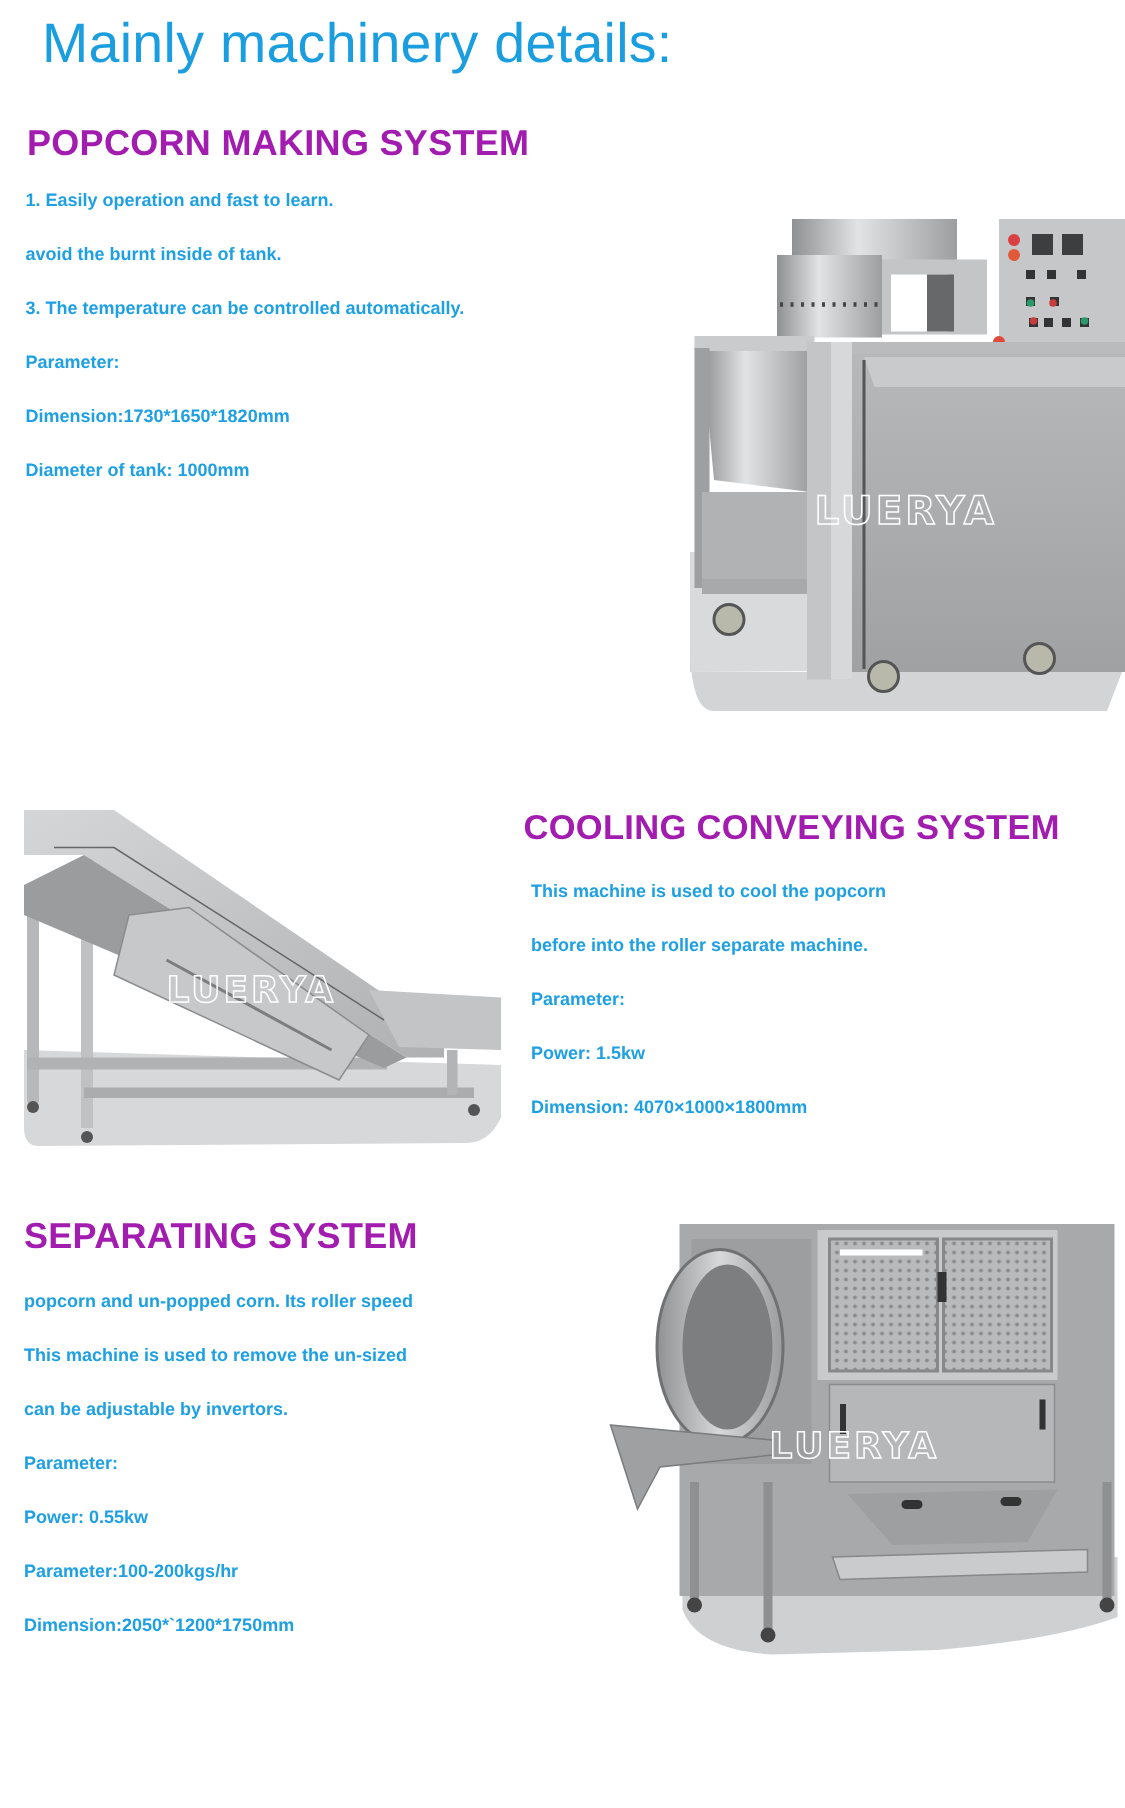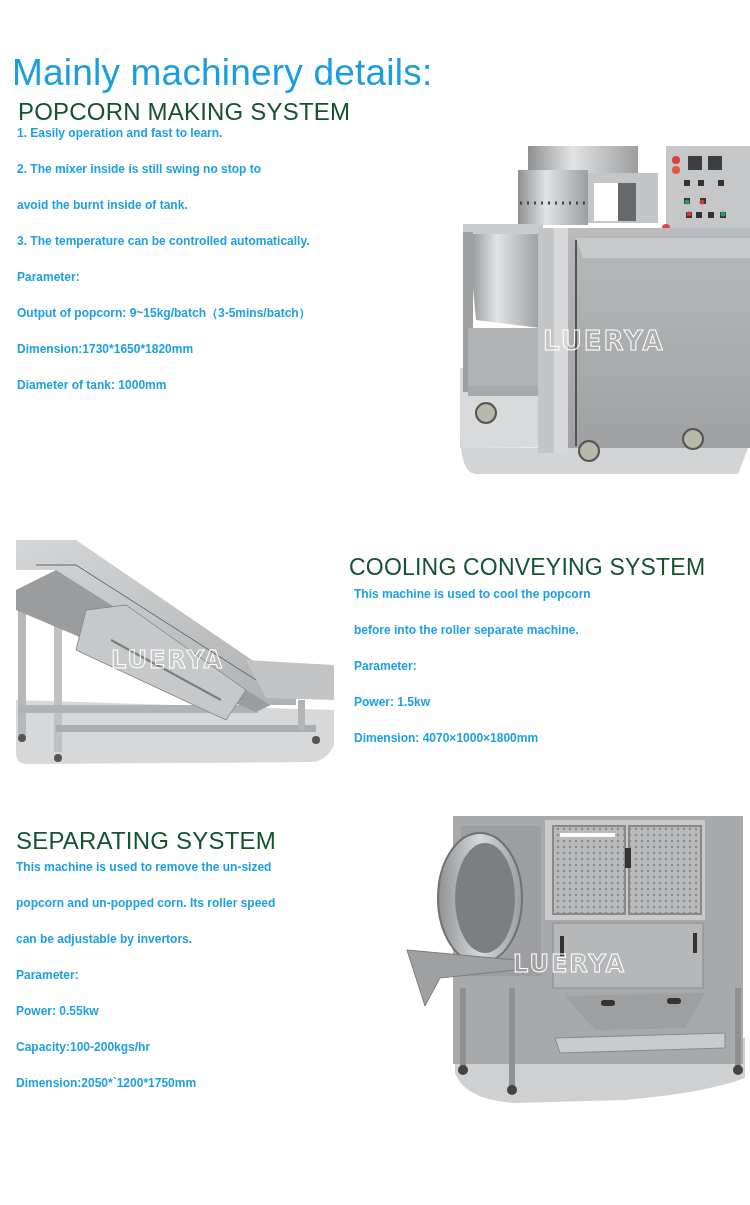--- a/index.html
+++ b/index.html
@@ -1,40 +1,38 @@
 <!DOCTYPE html>
 <html><head>
 <meta charset="utf-8">
 <style>
   * { box-sizing: border-box; margin: 0; padding: 0; }
   html, body { width: 750px; height: 1205px; background: #ffffff; overflow: hidden; }
   body { position: relative; font-family: "Liberation Sans", "DejaVu Sans", sans-serif; color: #1a9ee0; }
   .abs { position: absolute; }
-  .title { left: 12px; top: 8px; font-size: 37px; font-weight: normal; color: #1a9ee0; letter-spacing: 0.2px; white-space: nowrap; margin-top: 44px; }
-  .heading { font-size: 24px; font-weight: normal; color: #14532d; white-space: nowrap; letter-spacing: 0.2px; margin-top: 16px; }
+  .title { left: 28px; top: 8px; font-size: 37px; font-weight: normal; color: #1a9ee0; letter-spacing: 0.2px; white-space: nowrap; }
+  .heading { font-size: 24px; font-weight: bold; color: #a21caf; white-space: nowrap; letter-spacing: 0.2px; }
   .line { font-size: 12px; font-weight: bold; color: #1ea0e2; white-space: nowrap; line-height: 36px; height: 36px; }
   .lines { display: flex; flex-direction: column; }
   .img-box { overflow: hidden; }
   .watermark { position: absolute; font-family: "DejaVu Sans", sans-serif; font-weight: bold; color: transparent;
     -webkit-text-stroke: 1px #ffffff; letter-spacing: 2px; white-space: nowrap; }
   svg { display: block; }
 </style>
 </head>
 <body>
 
 <div class="abs title">Mainly machinery details:</div>
 
 <div class="abs heading" style="left:18px; top:82px;">POPCORN MAKING SYSTEM</div>
 <div class="abs lines" style="left:17px; top:115px;">
   <div class="line">1. Easily operation and fast to learn.</div>
-  <div class="line">2. The mixer inside is still swing no stop to</div>
   <div class="line">avoid the burnt inside of tank.</div>
   <div class="line">3. The temperature can be controlled automatically.</div>
   <div class="line">Parameter:</div>
-  <div class="line">Output of popcorn: 9~15kg/batch（3-5mins/batch）</div>
   <div class="line">Dimension:1730*1650*1820mm</div>
   <div class="line">Diameter of tank: 1000mm</div>
 </div>
 
 <div class="abs img-box" style="left:458px; top:128px; width:292px; height:350px;">
   <svg width="292" height="350" viewBox="0 0 292 350">
     <defs>
       <linearGradient id="steel1" x1="0" y1="0" x2="1" y2="0">
         <stop offset="0" stop-color="#8e9092"></stop>
           <stop offset="0.4" stop-color="#e2e3e4"></stop>
@@ -137,26 +135,26 @@
 <div class="abs lines" style="left:354px; top:576px;justify-content:space-between;">
   <div class="line">This machine is used to cool the popcorn</div>
   <div class="line">before into the roller separate machine.</div>
   <div class="line">Parameter:</div>
   <div class="line">Power: 1.5kw</div>
   <div class="line">Dimension: 4070×1000×1800mm</div>
 </div>
 
 <div class="abs heading" style="left:16px; top:811px;">SEPARATING SYSTEM</div>
 <div class="abs lines" style="left:16px; top:849px;">
+  <div class="line">popcorn and un-popped corn. Its roller speed</div>
   <div class="line">This machine is used to remove the un-sized</div>
-  <div class="line">popcorn and un-popped corn. Its roller speed</div>
   <div class="line">can be adjustable by invertors.</div>
   <div class="line">Parameter:</div>
   <div class="line">Power: 0.55kw</div>
-  <div class="line">Capacity:100-200kgs/hr</div>
+  <div class="line">Parameter:100-200kgs/hr</div>
   <div class="line">Dimension:2050*`1200*1750mm</div>
 </div>
 
 <div class="abs img-box" style="left:405px; top:808px; width:345px; height:300px;">
   <svg width="345" height="300" viewBox="0 0 345 300">
     <defs>
       <linearGradient id="drum3" x1="0" y1="0" x2="1" y2="0">
         <stop offset="0" stop-color="#8f9193"></stop>
           <stop offset="0.5" stop-color="#d6d8da"></stop>
           <stop offset="1" stop-color="#9a9c9e"></stop>

